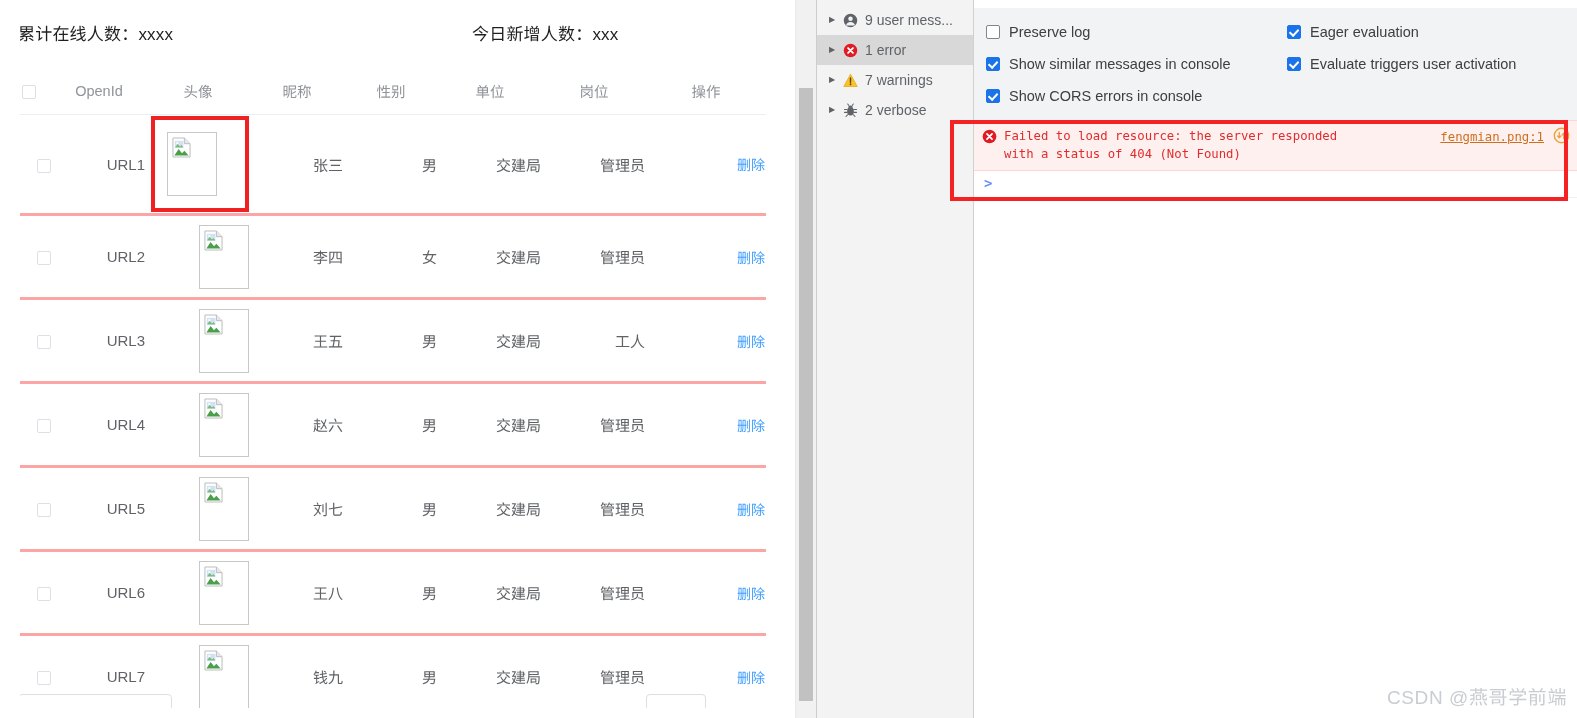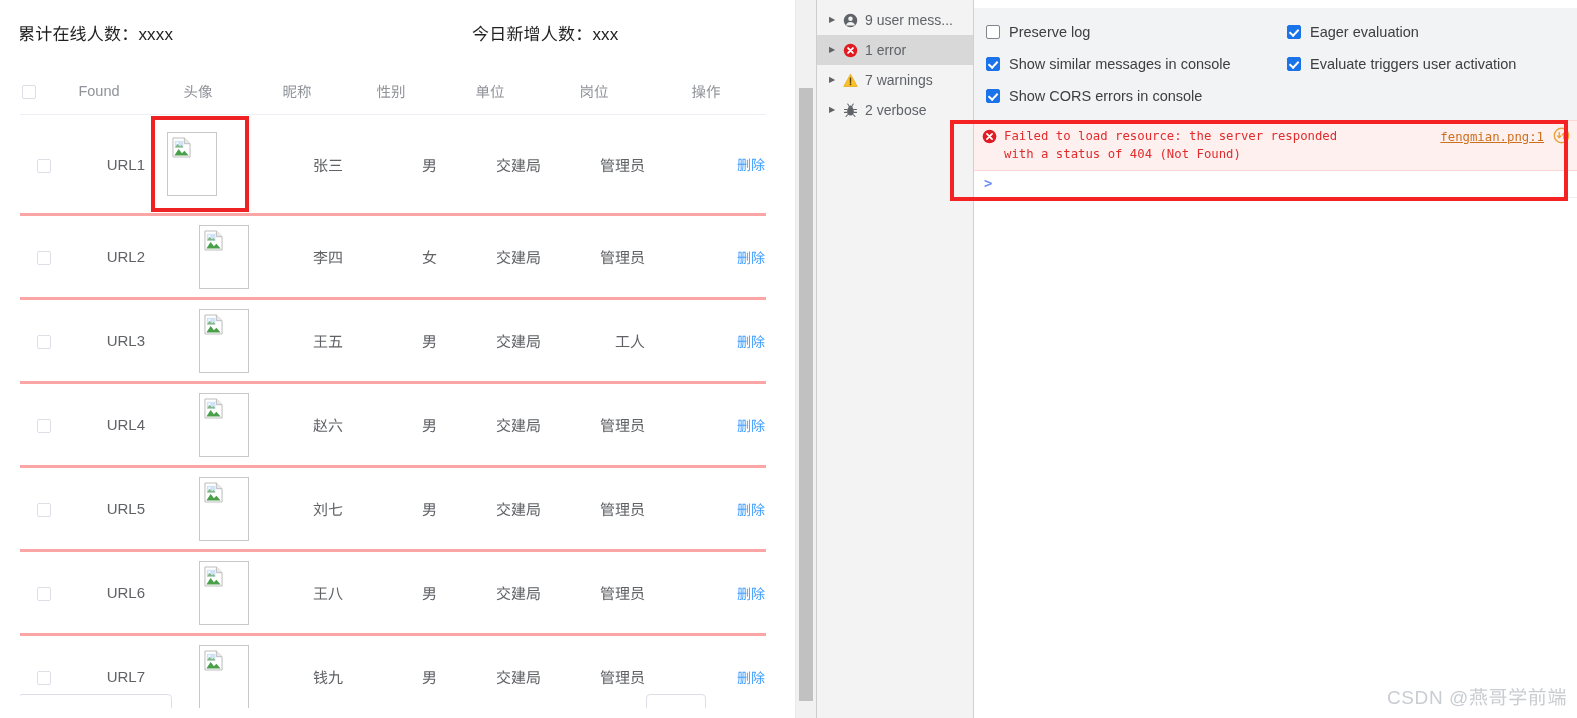--- a/index.html
+++ b/index.html
@@ -416,21 +416,21 @@
           <col class="col-sex">
             <col class="col-unit">
             <col class="col-post">
             <col class="col-act">
         </colgroup>
         <thead>
           <tr>
             <th class="hdr-chk">
               <span class="el-checkbox"></span>
             </th>
-            <th>Found</th>
+            <th>OpenId</th>
             <th>头像</th>
             <th>昵称</th>
             <th>性别</th>
             <th>单位</th>
             <th>岗位</th>
             <th>操作</th>
           </tr>
         </thead>
         <tbody id="tbody">
             <tr class="row-highlight">

